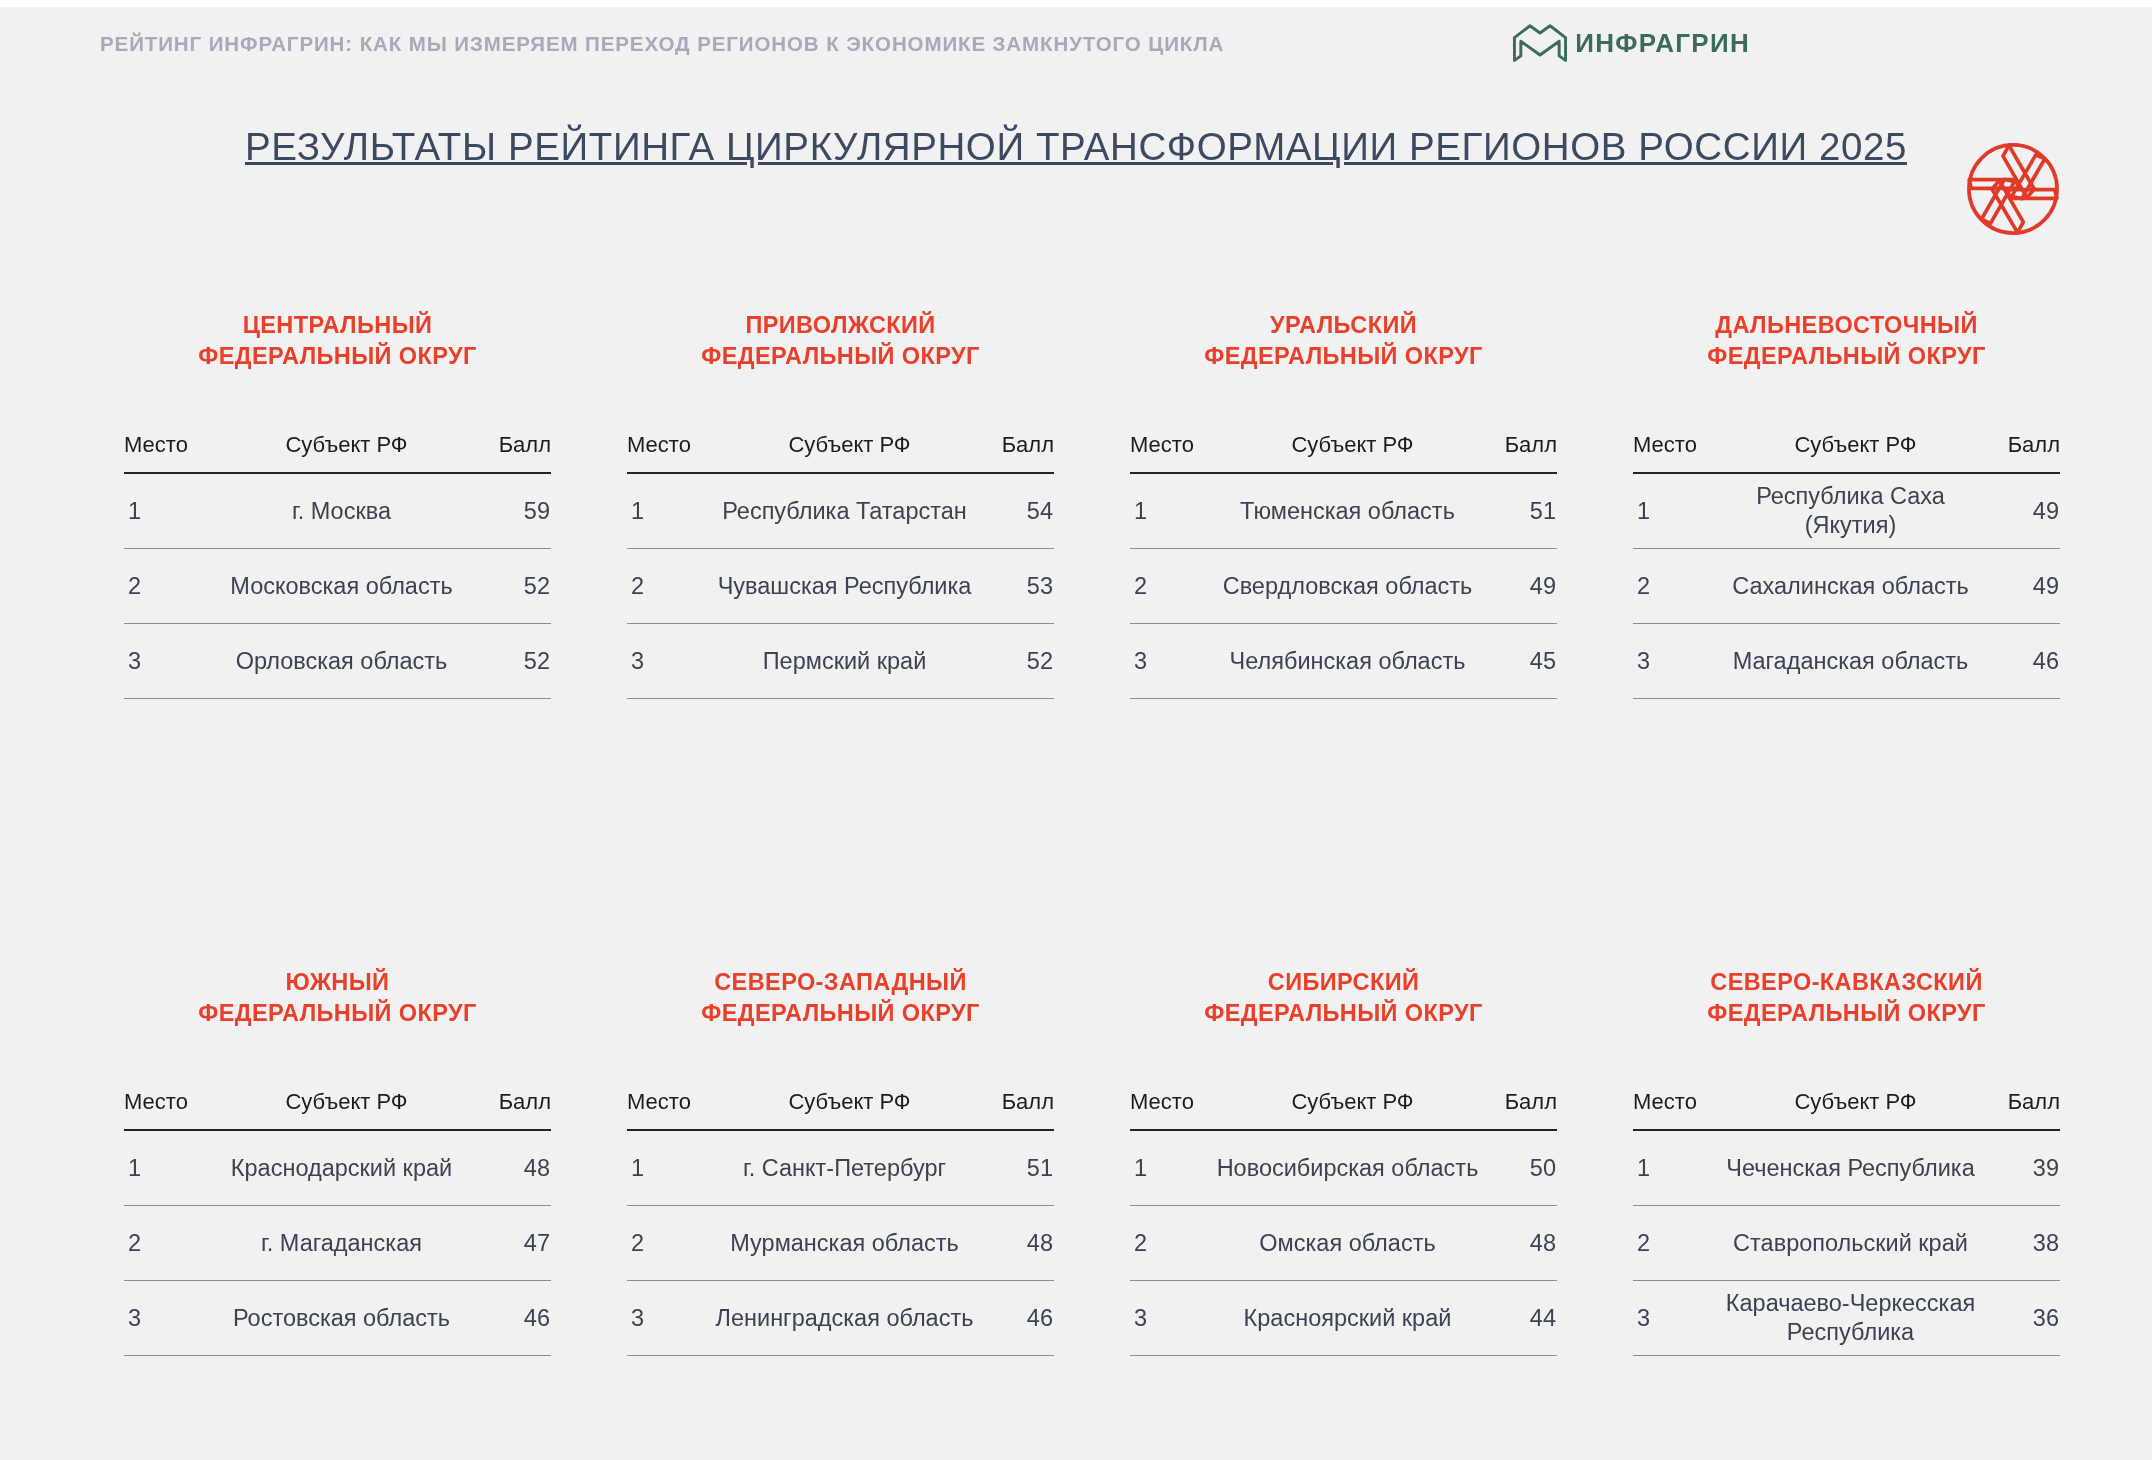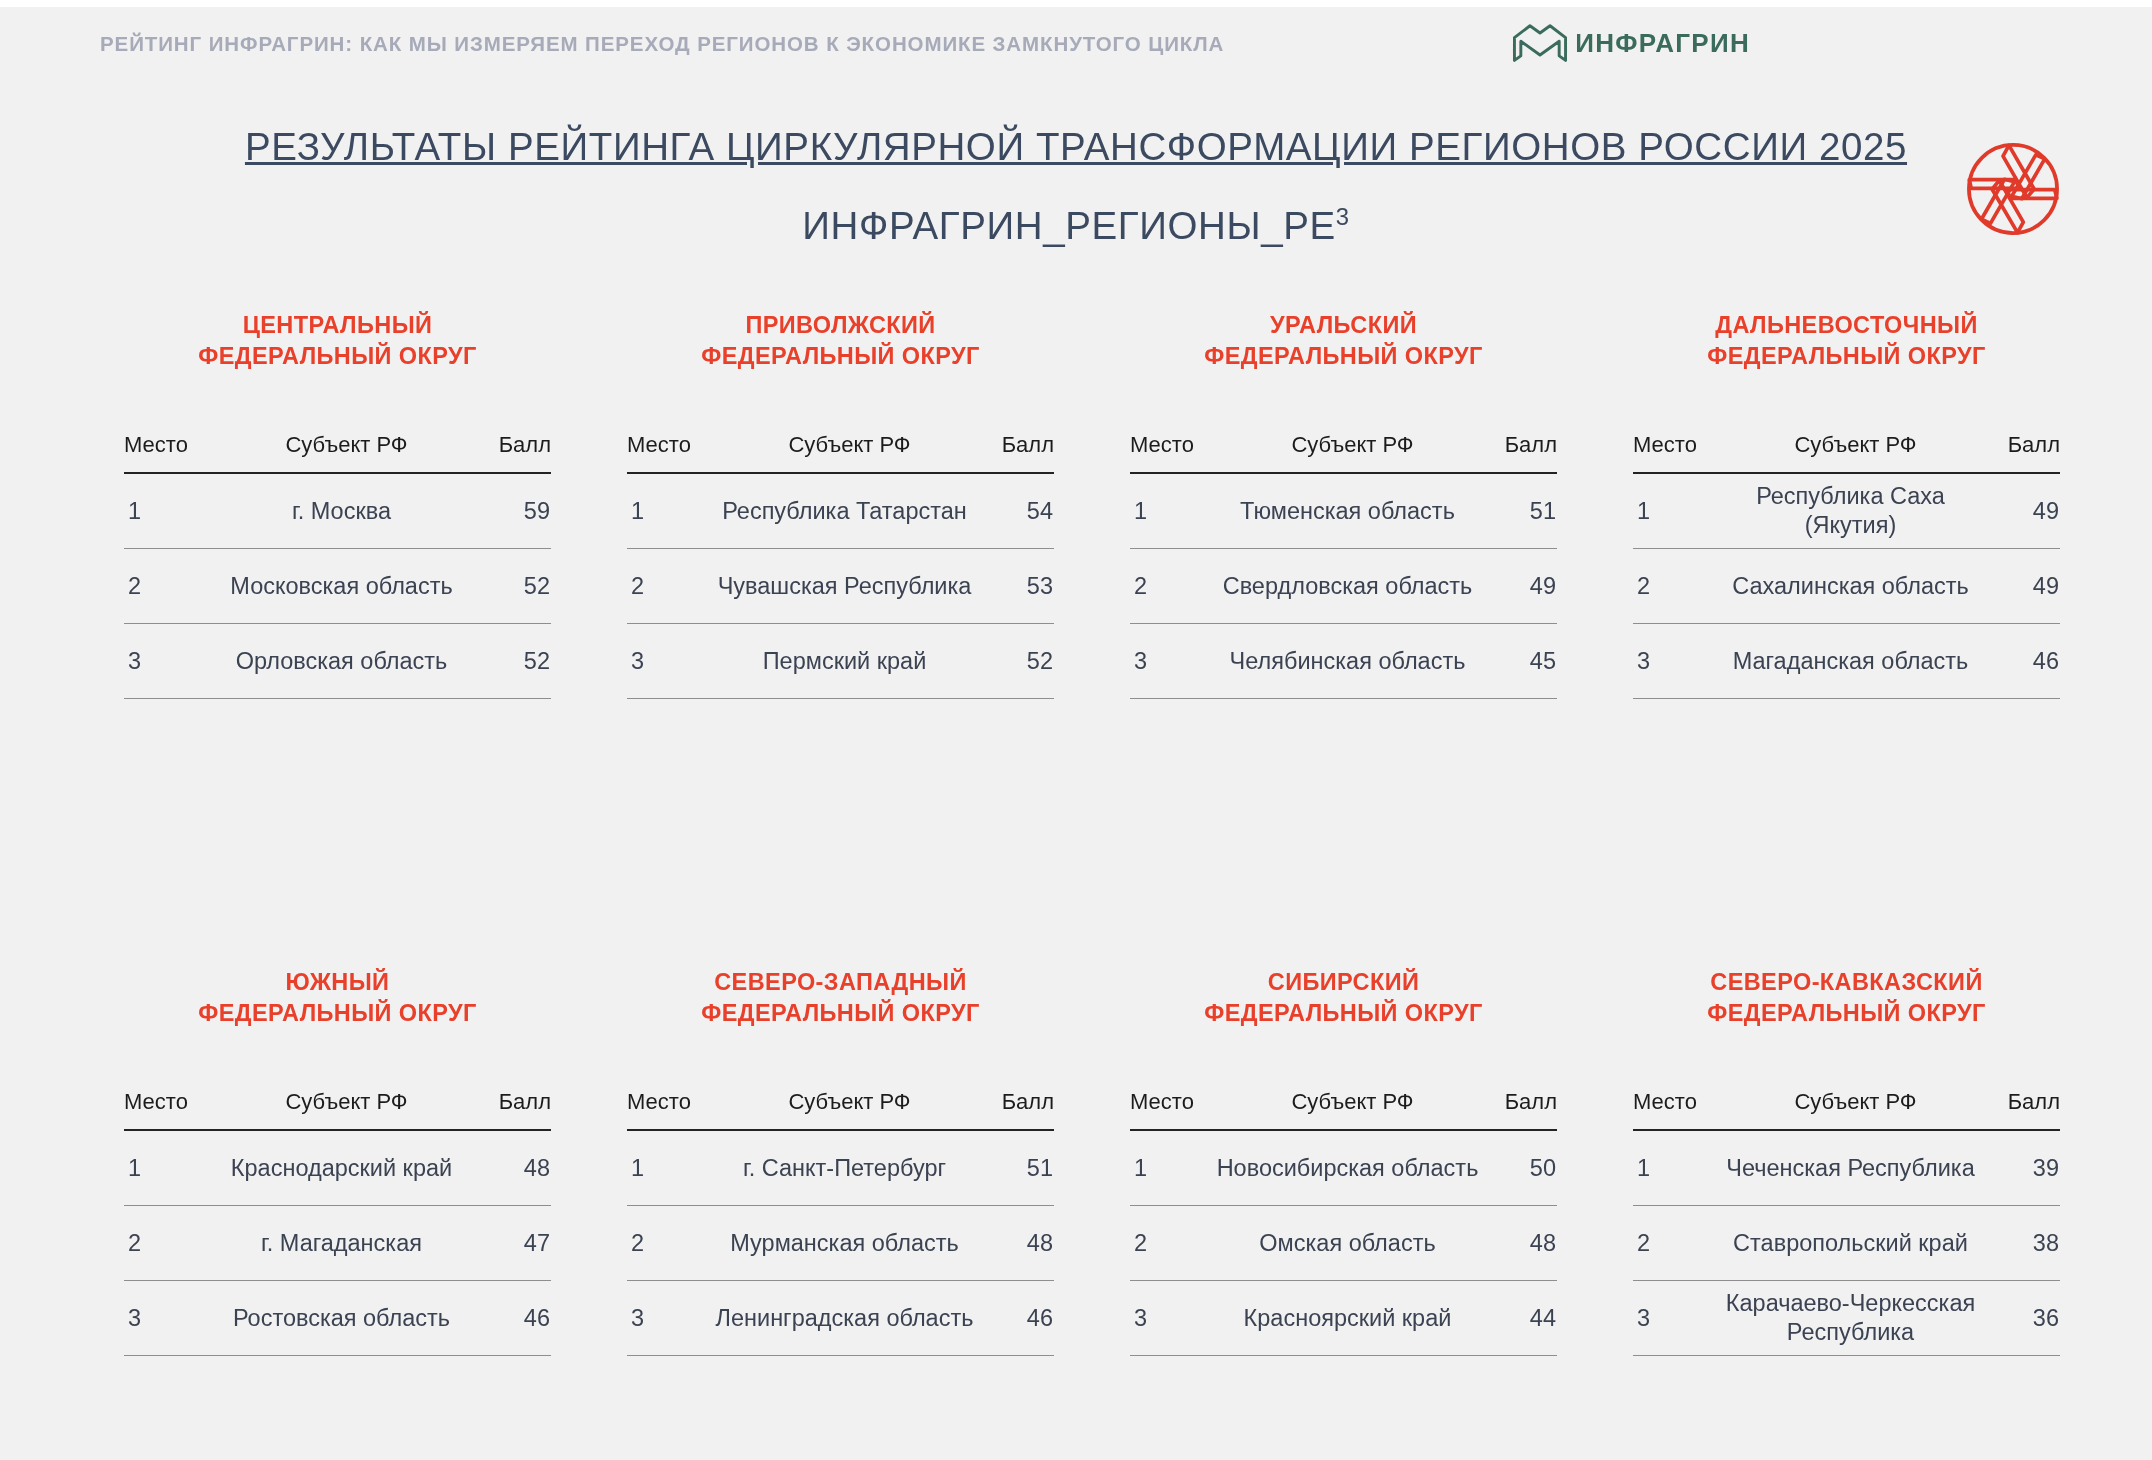--- a/index.html
+++ b/index.html
@@ -197,21 +197,20 @@
       <svg class="brand-mark" viewBox="0 0 62 46" fill="none" xmlns="http://www.w3.org/2000/svg">
         <path d="M3 16 L20 3 L31 11 L42 3 L59 16 L59 41 L52 36 L52 20 L31 35 L10 20 L10 36 L3 41 Z" stroke="#3a6b5c" stroke-width="3.2" stroke-linejoin="round" fill="none"></path>
       </svg>
     </span>
     <span class="brand-name">ИНФРАГРИН</span>
   </div>
 </div>
 
 <div class="title-block">
   <h1 class="main-title">РЕЗУЛЬТАТЫ РЕЙТИНГА ЦИРКУЛЯРНОЙ ТРАНСФОРМАЦИИ РЕГИОНОВ РОССИИ 2025</h1>
-  <h2 class="sub-title"><span>ИНФРАГРИН_РЕГИОНЫ_РЕ</span><sup>3</sup></h2>
 </div>
 
 <span class="aperture-icon">
   <svg viewBox="0 0 100 100" width="116" height="116" xmlns="http://www.w3.org/2000/svg">
     <g fill="none" stroke="#e03a2a" stroke-width="3.2" stroke-linejoin="round">
       <circle cx="50" cy="50" r="38"></circle>
       <path d="M46.5 12.4 L68.2 50 L62.0 57.4 L41.4 21.6 Z"></path>
       <path d="M77.4 24.0 L57.6 58.4 L49.0 56.2 L69.6 20.6 Z"></path>
       <path d="M87.8 58.0 L48.0 58.0 L44.4 50.6 L86.0 50.6 Z"></path>
       <path d="M53.9 87.6 L32.0 50.2 L38.2 42.6 L58.9 78.6 Z"></path>

